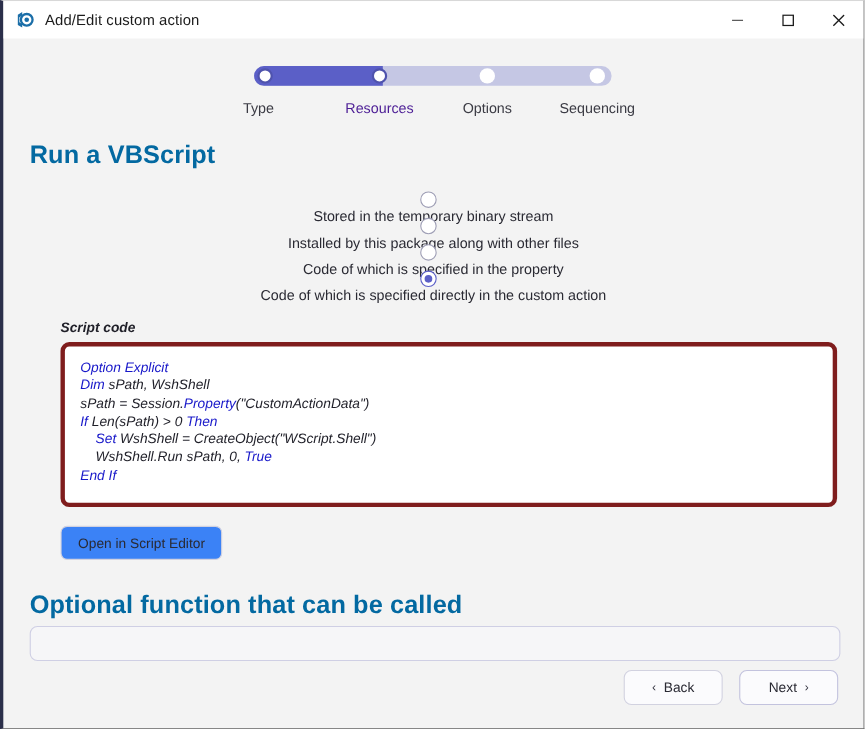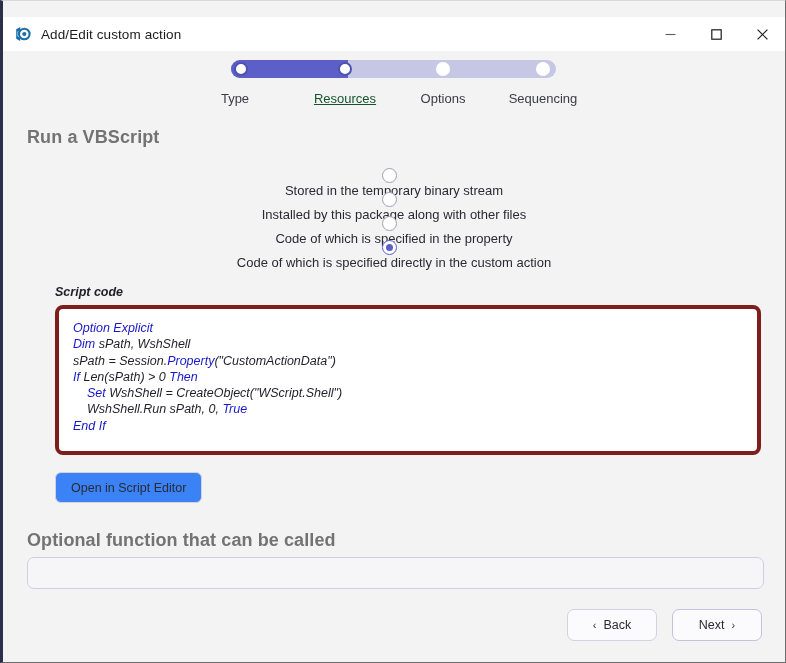--- a/index.html
+++ b/index.html
@@ -19,21 +19,21 @@
     border-left: 3px solid #2b2f4a;
     border-right: 1px solid #6c6c6c;
     border-bottom: 1px solid #6c6c6c;
     border-top: 1px solid #d8d8d8;
     overflow: hidden;
   }
 
   
   #titlebar {
     position: absolute;
-    top: 16px; left: 0; right: 0;
+    top: 0; left: 0; right: 0;
     height: 34px;
     background: #ffffff;
     display: flex;
     align-items: center;
     justify-content: space-between;
   }
   #app-icon {
     width: 20px; height: 20px;
     margin-left: 9px;
     display: flex; align-items: center; justify-content: center;
@@ -99,37 +99,37 @@
     margin-top: 13px;
     height: 18px;
   }
   .step-label {
     position: absolute;
     font-size: 13px;
     color: #3b3b44;
     white-space: nowrap;
     transform: translateX(-50%);
   }
-  .step-label.active { color: #14532d; text-decoration: underline; }
+  .step-label.active { color: #4c1d95; }
   #lbl0 { left: 4px; }
   #lbl1 { left: 114px; }
   #lbl2 { left: 212px; }
   #lbl3 { left: 312px; }
 
   
   #content {
     position: absolute;
     top: 126px;
     left: 0; right: 0; bottom: 0;
     padding: 0 24px;
   }
   .section-head {
-    font-size: 18px;
+    font-size: 23px;
     font-weight: bold;
-    color: #737373;
+    color: #0369a1;
     margin: 0;
     padding: 0;
     letter-spacing: 0.1px;
   }
 
   
   #radio-group { margin-top: 20px; }
   .radio-row {
     display: flex;
     align-items: center;

